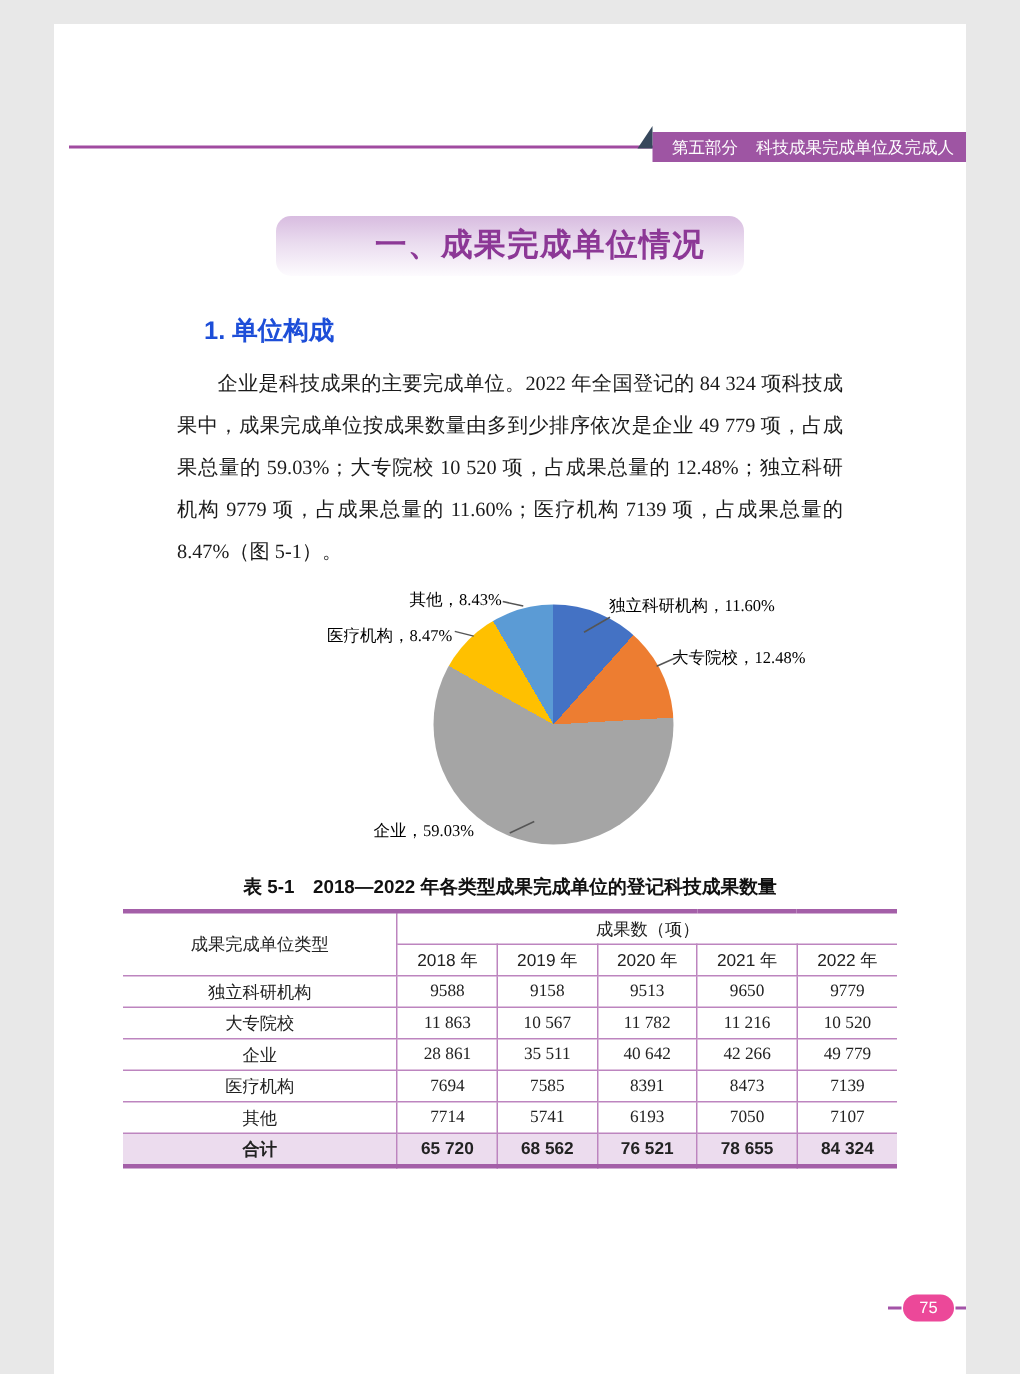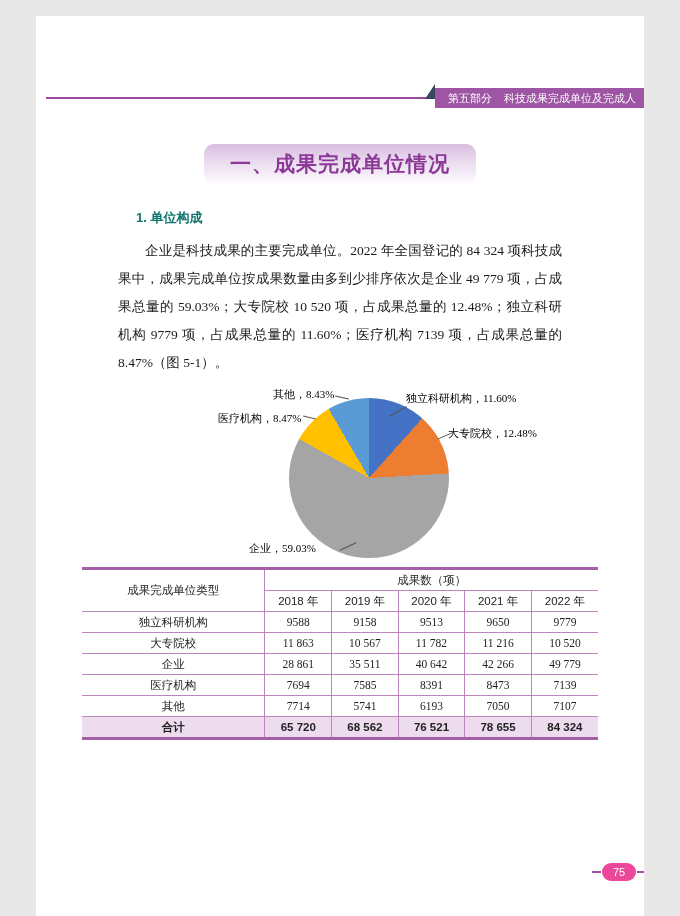--- a/index.html
+++ b/index.html
@@ -22,26 +22,26 @@
     border-left:10px solid transparent; border-bottom:15px solid #37485c;
   }
   .header-badge .part-label { margin-right:12px; }
 
   
   .title-box {
     width:272px; height:40px; margin:128px auto 0 auto;
     border-radius:10px; text-align:center; line-height:40px;
     background:linear-gradient(180deg,#d8bce0 0%,#eadcef 45%,#fdfbfe 100%);
     font-family:"Liberation Sans",sans-serif; font-weight:bold;
-    font-size:21px; color:#8c3896; letter-spacing:1px;
+    font-size:21px; color:#8c3896; letter-spacing:1px;padding-left:40px;
   }
 
   .subsection {
     margin:25px 0 0 100px; font-family:"Liberation Sans",sans-serif;
-    font-weight:bold; font-size:13px; color:#0f766e;
+    font-weight:bold; font-size:17px; color:#1d4ed8;
   }
 
   .para {
     margin:10px 82px 0 82px; font-size:13.5px; line-height:28px;
     text-indent:2em; text-align:justify;
   }
   .para.second { margin-top:23px; }
 
   
   .chart-area { position:relative; width:330px; height:172px; margin:12px 0 0 180px; }
@@ -134,20 +134,21 @@
     <span class="pie-label pl-enterprise">企业，59.03%</span>
 
     <span class="leader ld-other"></span>
     <span class="leader ld-independent"></span>
     <span class="leader ld-medical"></span>
     <span class="leader ld-college"></span>
     <span class="leader ld-enterprise"></span>
   </div>
 
 
+  <div class="tbl-caption">表 5-1　2018—2022 年各类型成果完成单位的登记科技成果数量</div>
   <table class="data">
     <colgroup>
       <col class="c-label">
         <col class="c-year">
         <col class="c-year">
         <col class="c-year">
         <col class="c-year">
         <col class="c-year">
     </colgroup>
     <thead>

